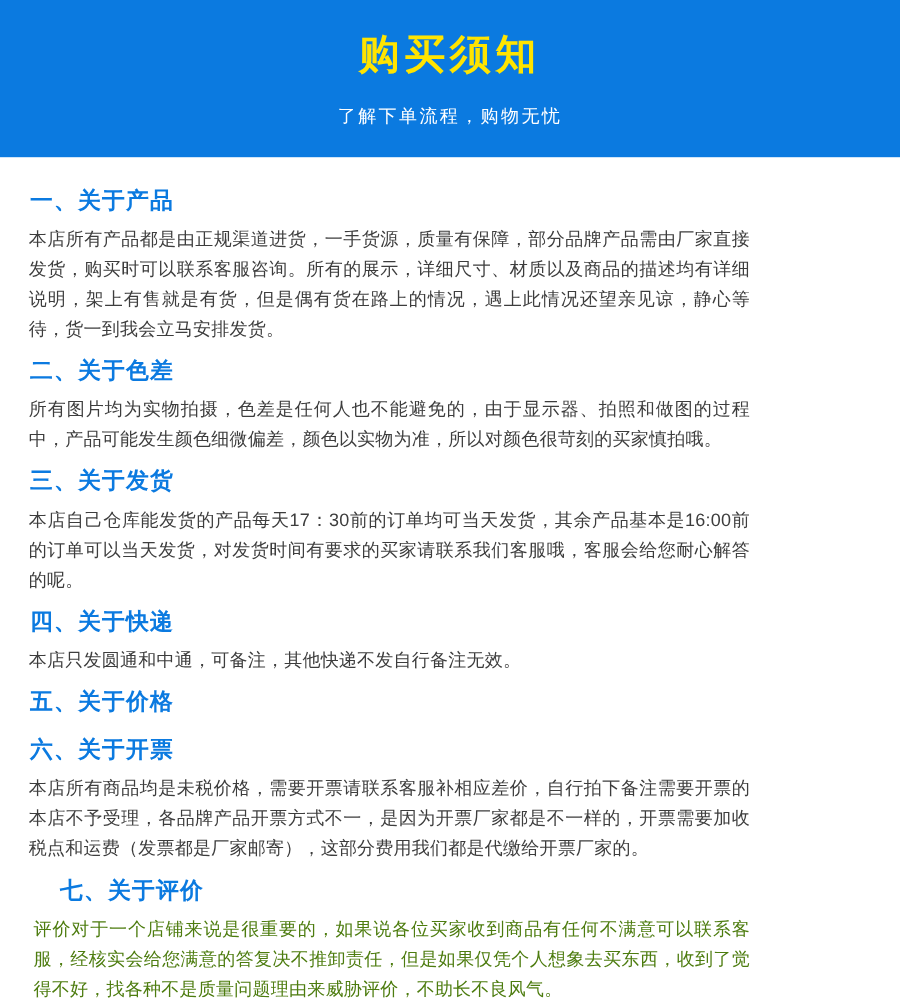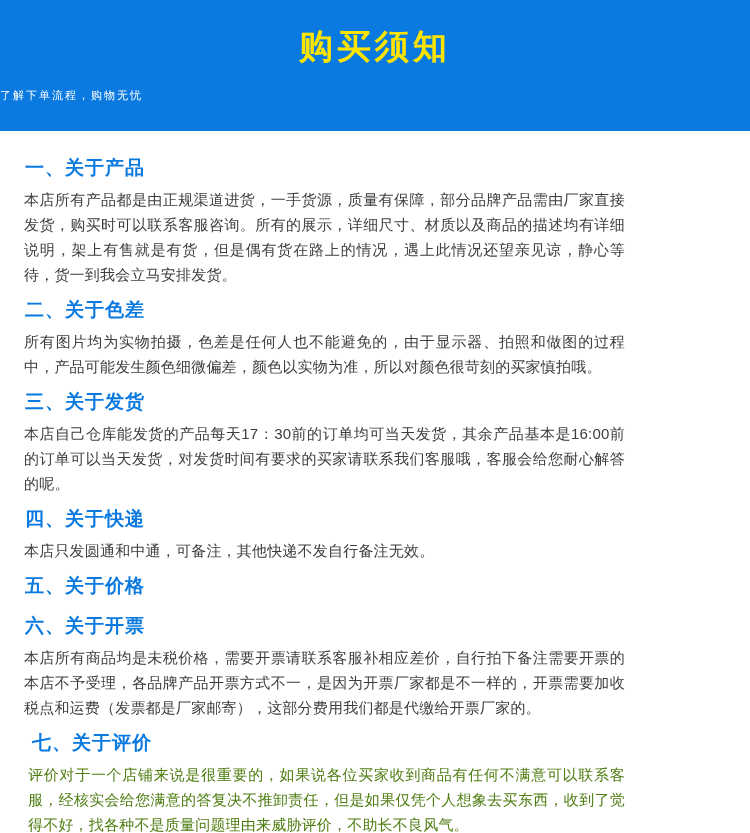--- a/index.html
+++ b/index.html
@@ -40,22 +40,23 @@
     font-size: 34px;
     font-weight: bold;
     letter-spacing: 4px;
     line-height: 44px;
   }
   .banner-sub {
     position: absolute;
     top: 88px;
     left: 0;
     width: 100%;
+    text-align: center;
     color: #ffffff;
-    font-size: 11px;
+    font-size: 15px;
     letter-spacing: 2px;
   }
 
   
   .content {
     padding: 14px 22px 0 22px;
     width: 649px;
   }
 
   .section {
@@ -74,21 +75,21 @@
   .sec-body {
     color: #3d3d3d;
     font-size: 15px;
     line-height: 25px;
     letter-spacing: 0.2px;
     text-align: justify;
     margin: 0 2px 0 2px;
   }
 
   
-  .section.s7 .sec-title { margin-left: 10px; }
+  .section.s7 .sec-title { margin-left: 28px; }
   .section.s7 .sec-body { margin-left: 6px; color: #4d7c0f; }
 </style>
 </head>
 <body>
 
 <div class="page">
 
   <div class="banner">
     <div class="banner-title">购买须知</div>
     <div class="banner-sub">了解下单流程，购物无忧</div>

